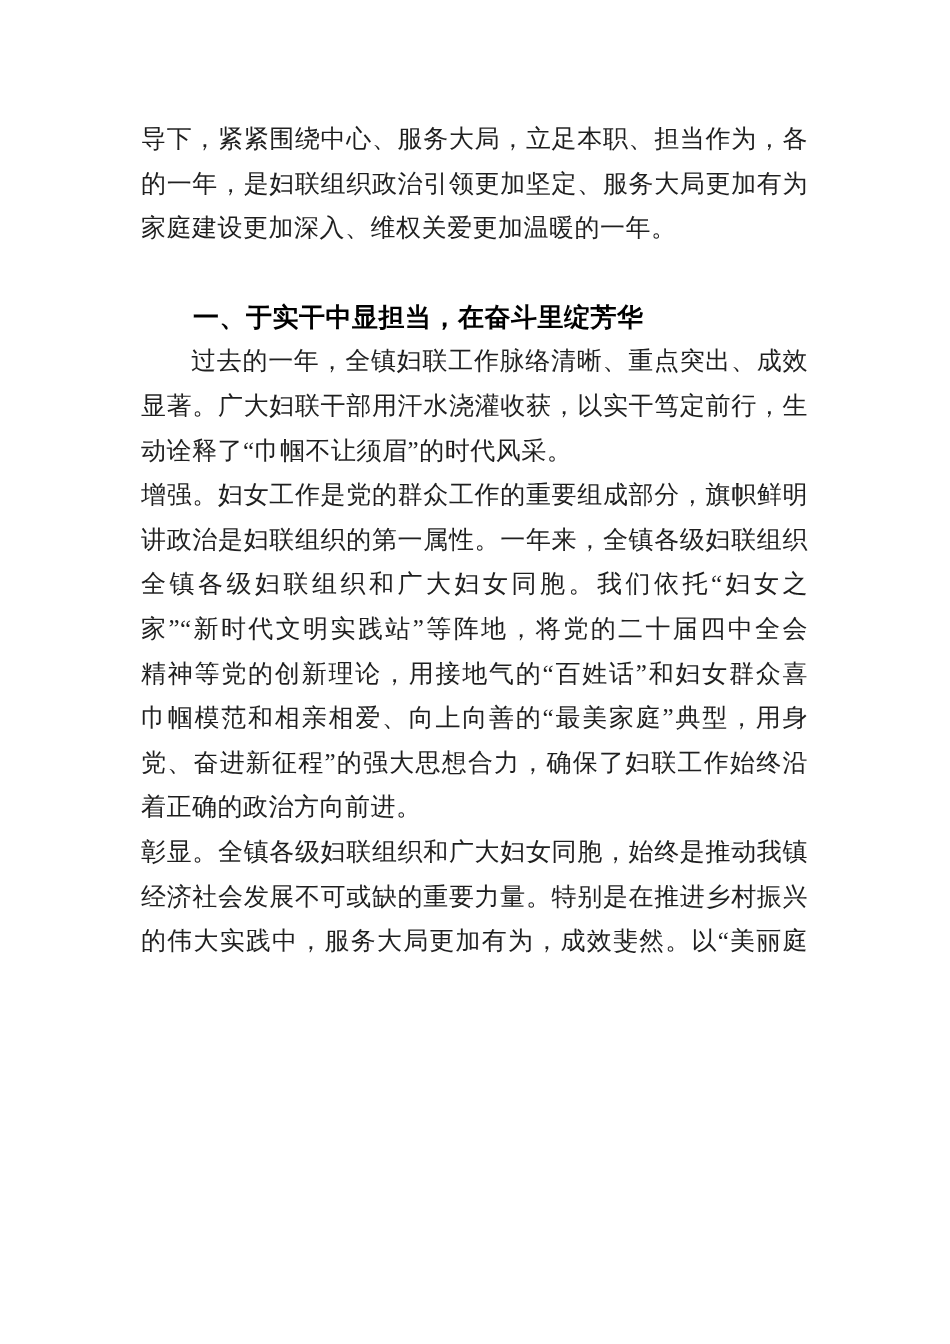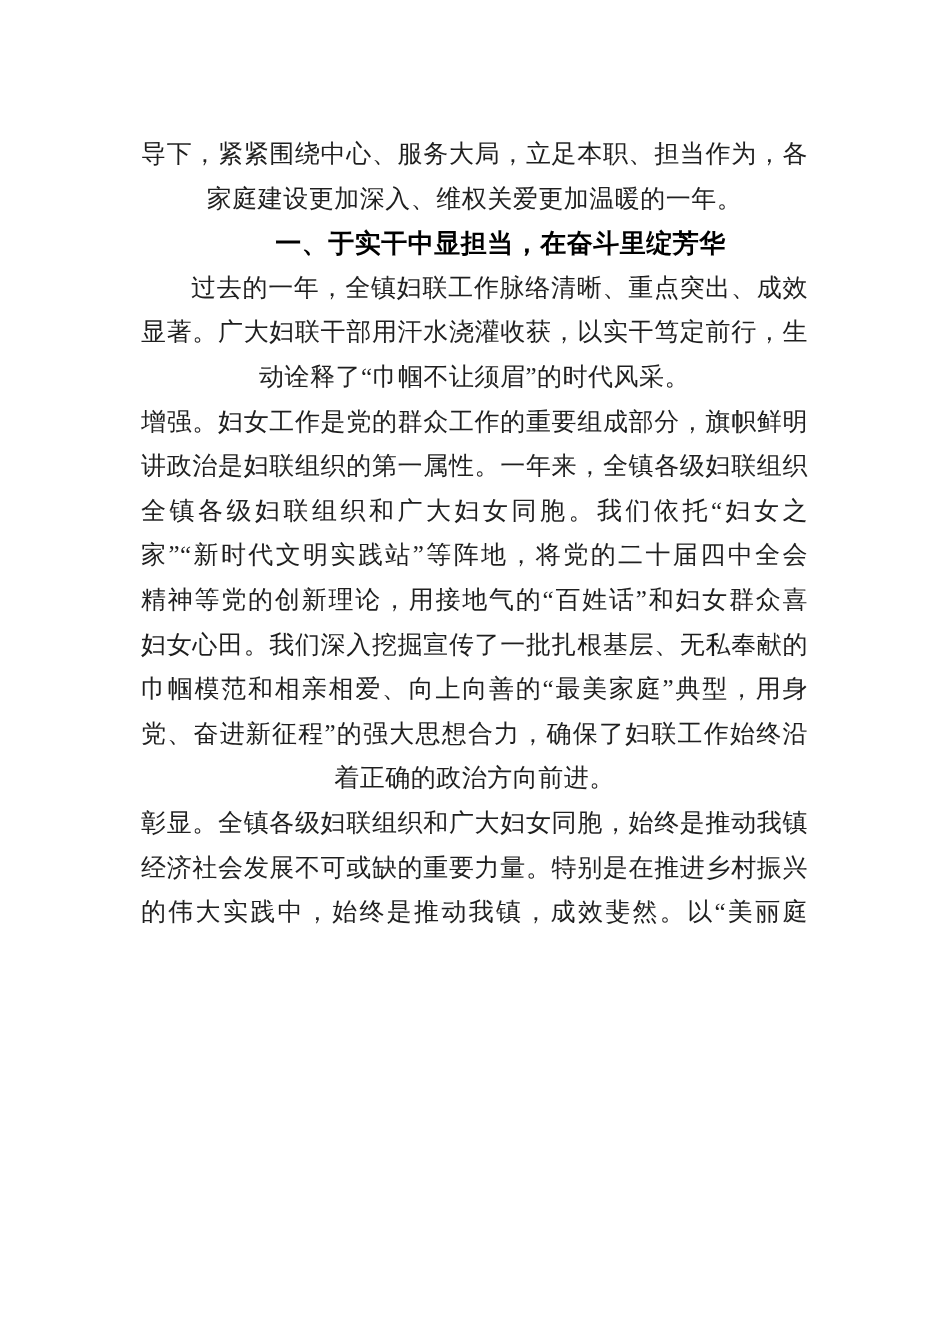--- a/index.html
+++ b/index.html
@@ -7,65 +7,66 @@
     position: relative;
     width: 950px;
     height: 1344px;
     background: #ffffff;
     overflow: hidden;
     font-family: "Liberation Serif", serif;
   }
   .textblock {
     position: absolute;
     left: 141px;
-    top: 132px;
+    top: 117px;
     width: 667px;
     color: #1f1f1f;
     font-size: 25px;
     line-height: 44.6px;
   }
   .line {
     height: 44.6px;
     overflow: hidden;
-    text-align: center;
+    text-align: left;
     letter-spacing: 0.5px;
   }
   
   .line.j {
     text-align: justify;
     text-align-last: justify;
     text-justify: inter-character;
   }
   
   .line.ind { text-indent: 2em; }
   
   .line.head {
     font-family: "Liberation Sans", sans-serif;
     font-weight: 700;
     color: #000000;
     font-size: 26px;
+    margin-top: 44px;
   }
 </style>
 </head>
 <body>
 
 <div class="page">
   <div class="textblock">
     <div class="line j">导下，紧紧围绕中心、服务大局，立足本职、担当作为，各</div>
+    <div class="line j">的一年，是妇联组织政治引领更加坚定、服务大局更加有为</div>
     <div class="line">家庭建设更加深入、维权关爱更加温暖的一年。</div>
     <div class="line head ind">一、于实干中显担当，在奋斗里绽芳华</div>
     <div class="line j ind">过去的一年，全镇妇联工作脉络清晰、重点突出、成效</div>
     <div class="line j">显著。广大妇联干部用汗水浇灌收获，以实干笃定前行，生</div>
     <div class="line">动诠释了“巾帼不让须眉”的时代风采。</div>
     <div class="line j">增强。妇女工作是党的群众工作的重要组成部分，旗帜鲜明</div>
     <div class="line j">讲政治是妇联组织的第一属性。一年来，全镇各级妇联组织</div>
     <div class="line j">全镇各级妇联组织和广大妇女同胞。我们依托“妇女之</div>
     <div class="line j">家”“新时代文明实践站”等阵地，将党的二十届四中全会</div>
     <div class="line j">精神等党的创新理论，用接地气的“百姓话”和妇女群众喜</div>
-    <div class="line j">妇女心田。我们深入挖掘宣传了一批扎根基层、无私奉献的</div>
     <div class="line j">巾帼模范和相亲相爱、向上向善的“最美家庭”典型，用身</div>
     <div class="line j">党、奋进新征程”的强大思想合力，确保了妇联工作始终沿</div>
     <div class="line">着正确的政治方向前进。</div>
     <div class="line j">彰显。全镇各级妇联组织和广大妇女同胞，始终是推动我镇</div>
     <div class="line j">经济社会发展不可或缺的重要力量。特别是在推进乡村振兴</div>
-    <div class="line j">的伟大实践中，始终是推动我镇，成效斐然。以“美丽庭</div>
+    <div class="line j">的伟大实践中，服务大局更加有为，成效斐然。以“美丽庭</div>
   </div>
 </div>
 
 </body></html>

